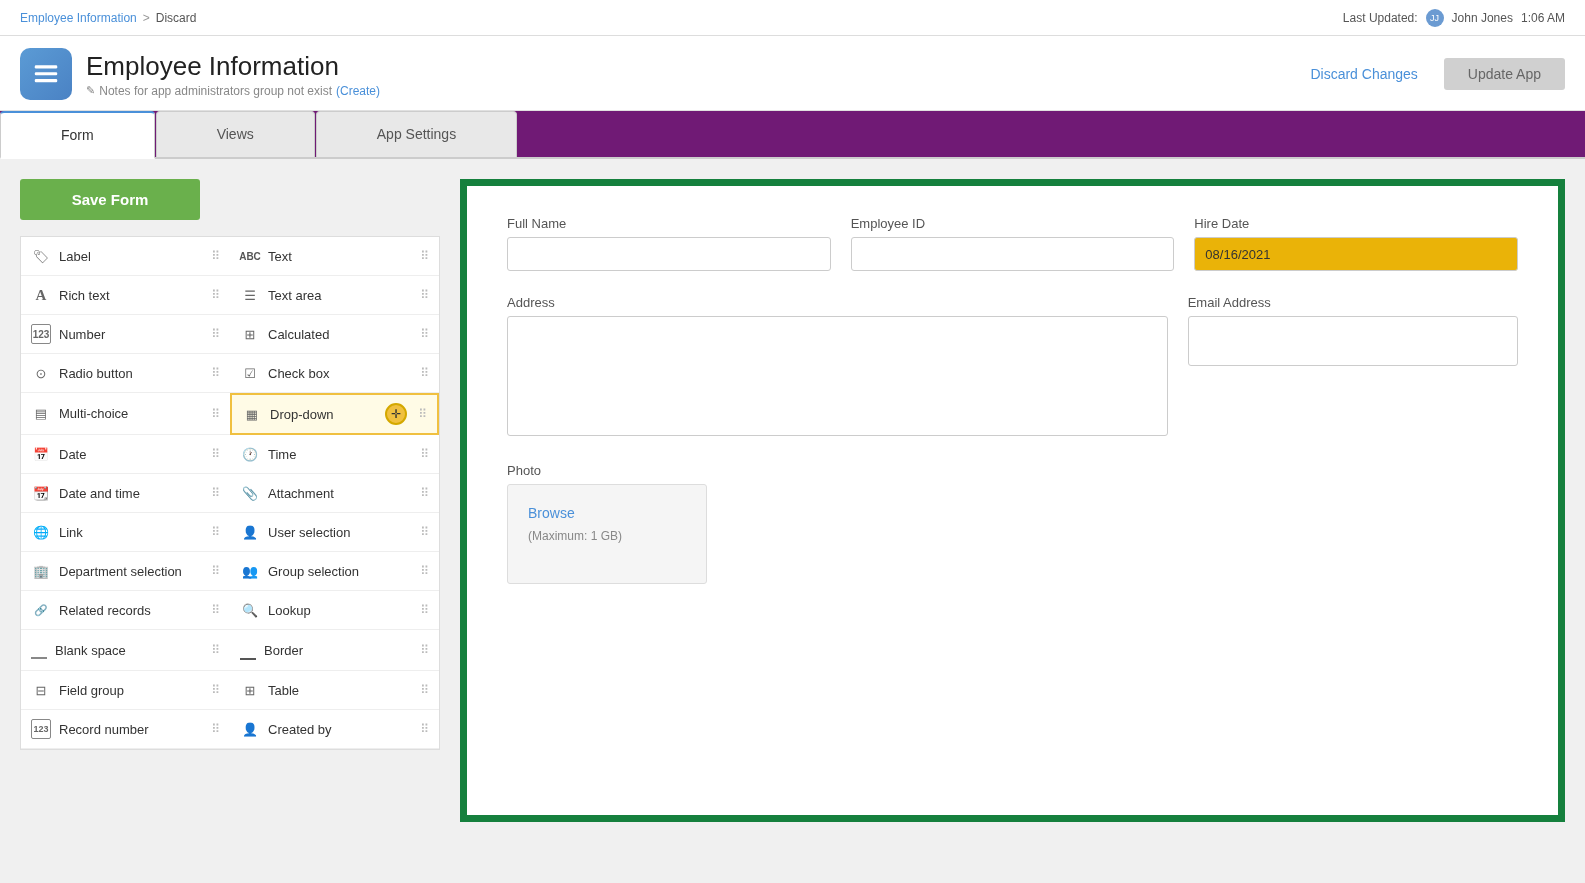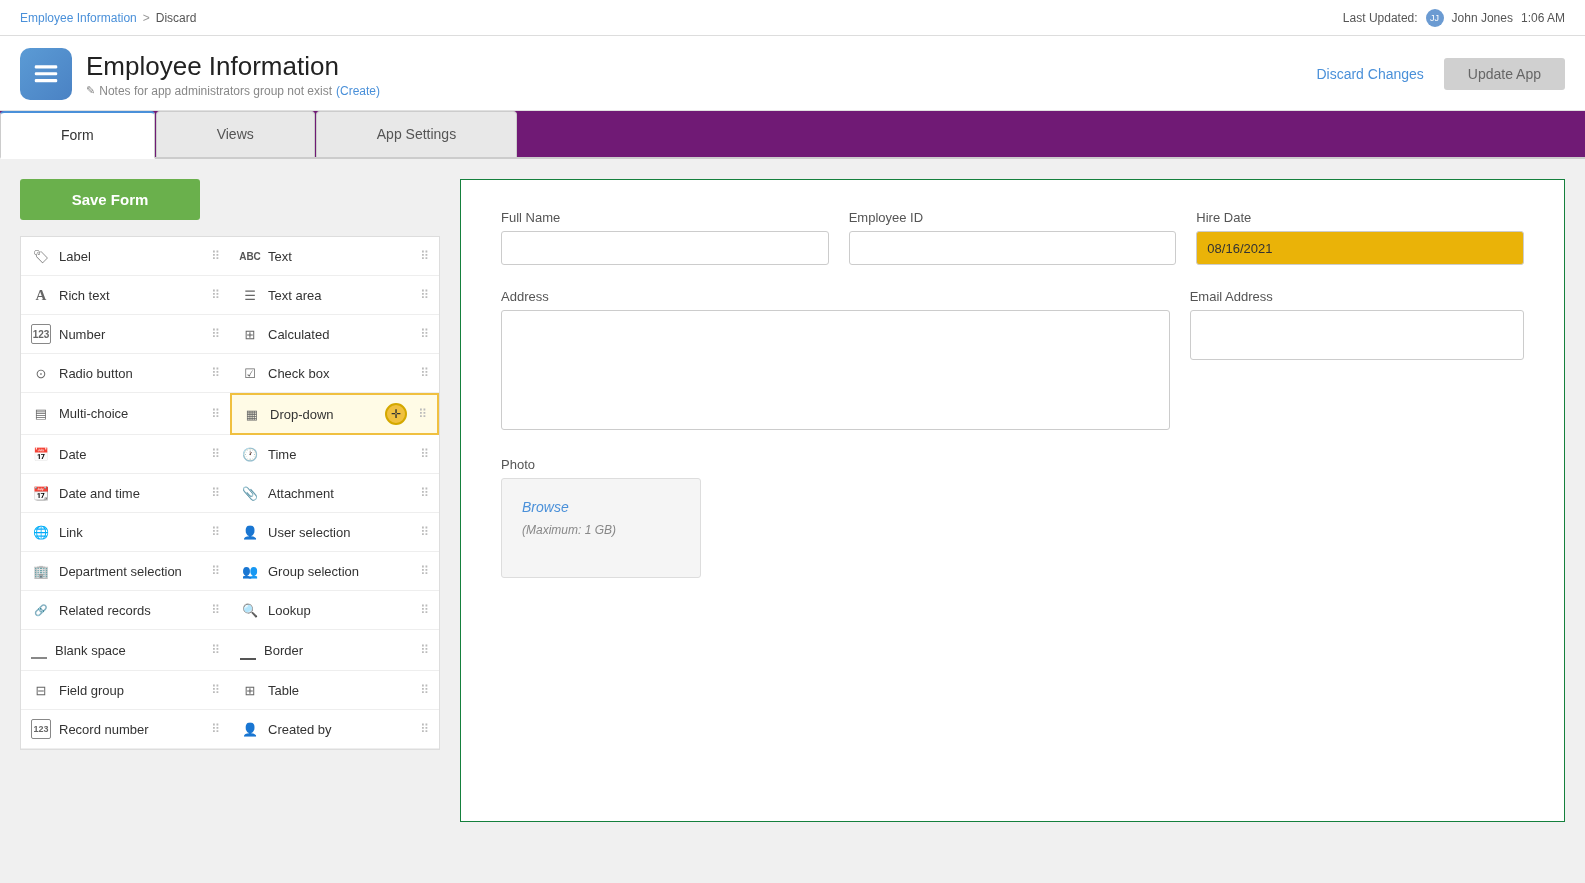--- a/index.html
+++ b/index.html
@@ -16,21 +16,21 @@
 
     
     .app-header { background: #fff; padding: 12px 20px 10px; display: flex; align-items: center; justify-content: space-between; border-bottom: 1px solid #e0e0e0; }
     .app-header-left { display: flex; align-items: center; gap: 14px; }
     .app-icon { width: 52px; height: 52px; background: linear-gradient(135deg, #5b9bd5, #4a82c4); border-radius: 10px; display: flex; align-items: center; justify-content: center; }
     .app-icon svg { width: 30px; height: 30px; fill: #fff; }
     .app-title-block {}
     .app-title { font-size: 26px; font-weight: 300; color: #222; }
     .app-subtitle { font-size: 12px; color: #888; margin-top: 2px; display: flex; align-items: center; gap: 4px; }
     .create-link { color: #4a90d9; cursor: pointer; text-decoration: none; }
-    .header-actions { display: flex; gap: 4px; }
+    .header-actions { display: flex; gap: 10px; }
     .btn-discard { background: transparent; border: none; color: #4a90d9; font-size: 14px; cursor: pointer; padding: 8px 16px; }
     .btn-update { background: #d0d0d0; border: none; color: #666; font-size: 14px; cursor: pointer; padding: 8px 24px; border-radius: 3px; }
 
     
     .tabs-bar { background: #701a75; display: flex; border-bottom: 2px solid #ccc; margin-top: 0; }
     .tab { padding: 14px 60px; cursor: pointer; font-size: 14px; color: #555; background: #e8e8e8; border: 1px solid #ccc; border-bottom: none; margin-right: 1px; border-radius: 4px 4px 0 0; }
     .tab.active { background: #fff; border-top: 2px solid #4a90d9; color: #333; font-weight: 500; border-bottom: 2px solid #fff; margin-bottom: -2px; }
 
     
     .main-content { display: flex; gap: 0; padding: 20px; min-height: calc(883px - 200px); }
@@ -39,29 +39,29 @@
     .left-panel { width: 420px; flex-shrink: 0; }
     .save-form-btn { background: #6ab04c; color: #fff; border: none; padding: 12px 30px; font-size: 15px; cursor: pointer; border-radius: 3px; width: 180px; margin-bottom: 16px; font-weight: bold; }
     .fields-grid { display: grid; grid-template-columns: 1fr 1fr; gap: 0; border: 1px solid #ddd; background: #fff; }
     .field-item { display: flex; align-items: center; justify-content: space-between; padding: 9px 10px; border-bottom: 1px solid #eee; cursor: pointer; background: #fff; }
     .field-item.highlighted { background: #fffbe6; border: 2px solid #f0c040; }
     .field-left { display: flex; align-items: center; gap: 8px; font-size: 13px; color: #333; }
     .field-icon { width: 20px; height: 20px; display: flex; align-items: center; justify-content: center; color: #666; font-size: 13px; }
     .drag-handle { color: #bbb; font-size: 12px; cursor: grab; }
 
     
-    .form-preview { flex: 1; background: #fff; border: 1px solid #15803d; padding: 30px 40px; margin-left: 20px; min-height: 500px; }
+    .form-preview { flex: 1; background: #fff; border: 7px solid #15803d; padding: 30px 40px; margin-left: 20px; min-height: 500px; }
     .form-row { display: flex; gap: 20px; margin-bottom: 24px; }
     .form-field { flex: 1; }
     .form-field.double { flex: 2; }
     .field-label { font-size: 13px; color: #555; margin-bottom: 6px; }
     .field-input { width: 100%; border: 1px solid #ccc; border-radius: 3px; padding: 8px 10px; font-size: 13px; background: #fff; color: #333; min-height: 34px; }
     .field-input.date-field { background: #eab308; }
     .field-textarea { width: 100%; border: 1px solid #ccc; border-radius: 3px; padding: 8px 10px; font-size: 13px; background: #fff; color: #333; min-height: 120px; resize: none; }
-    .photo-upload { border: 1px solid #ddd; background: #f5f5f5; padding: 20px; border-radius: 3px; width: 200px; min-height: 100px; display: flex; flex-direction: column; gap: 8px; font-style: italic; }
+    .photo-upload { border: 1px solid #ddd; background: #f5f5f5; padding: 20px; border-radius: 3px; width: 200px; min-height: 100px; display: flex; flex-direction: column; gap: 8px; }
     .browse-link { color: #4a90d9; cursor: pointer; font-size: 14px; }
     .max-size { color: #888; font-size: 12px; }
   </style>
 </head>
 <body>
 
 <div class="top-bar">
   <div class="breadcrumb">
     <span class="breadcrumb-link">Employee Information</span>
     <span class="breadcrumb-sep">&gt;</span>

